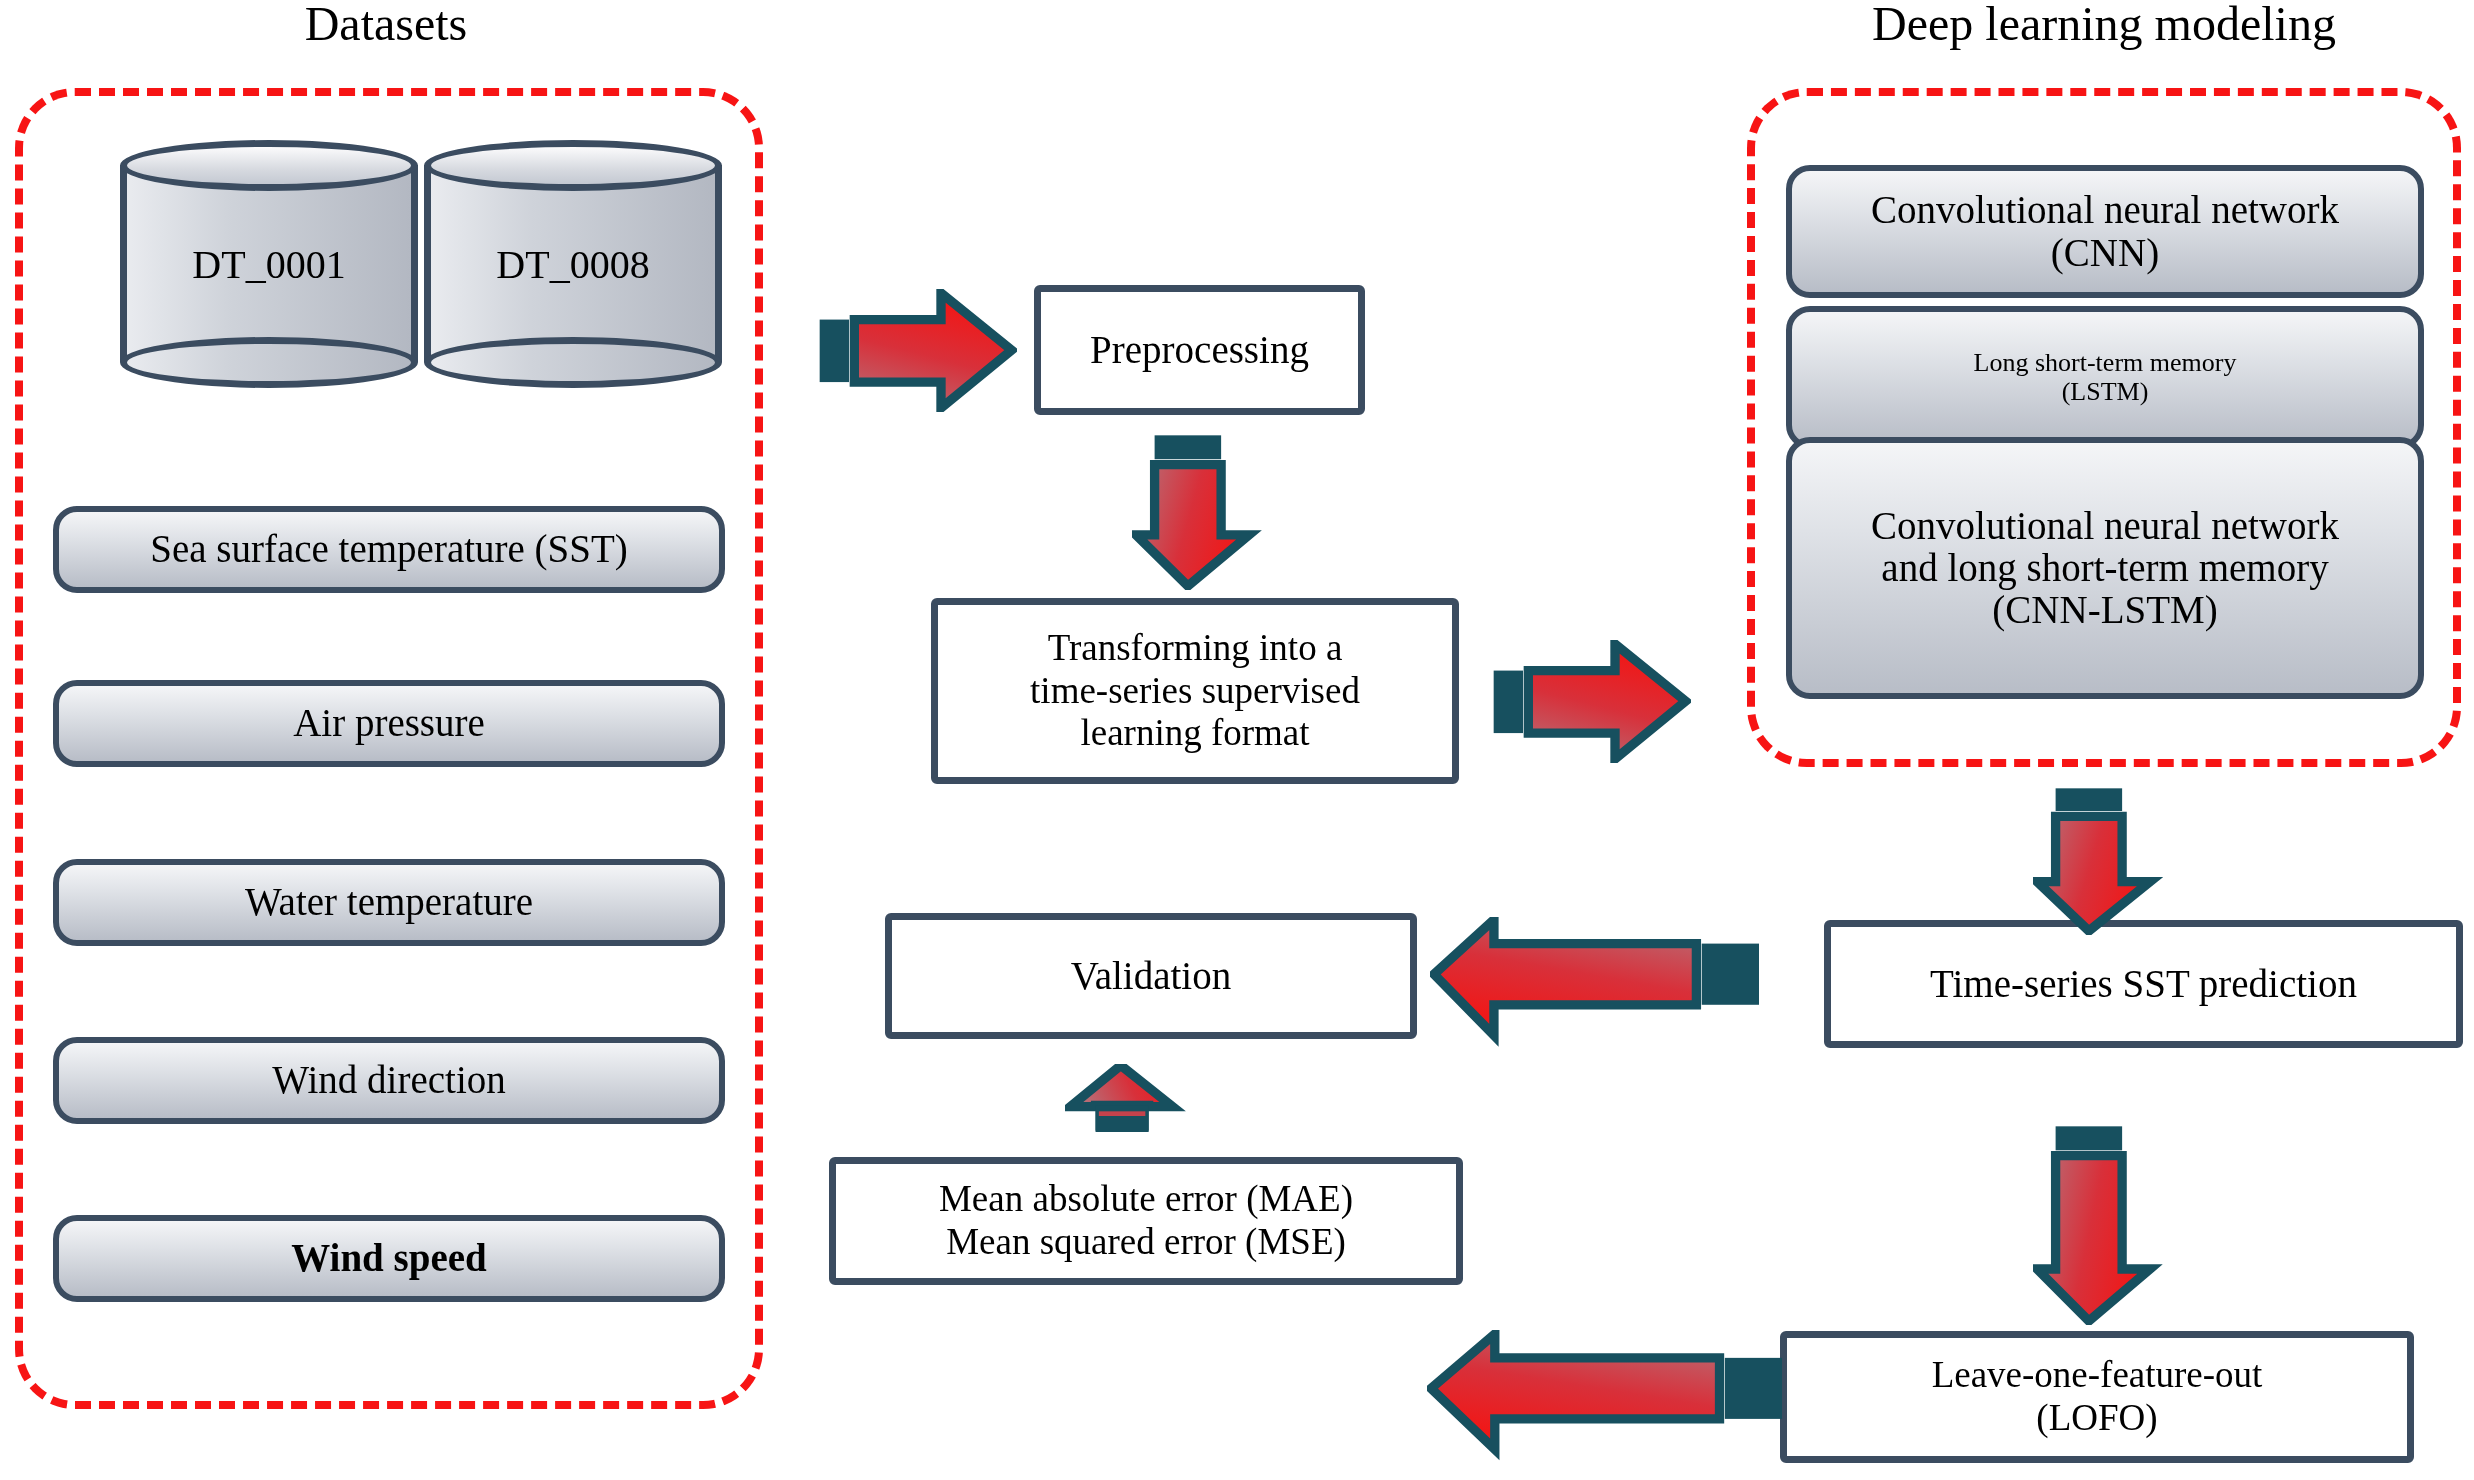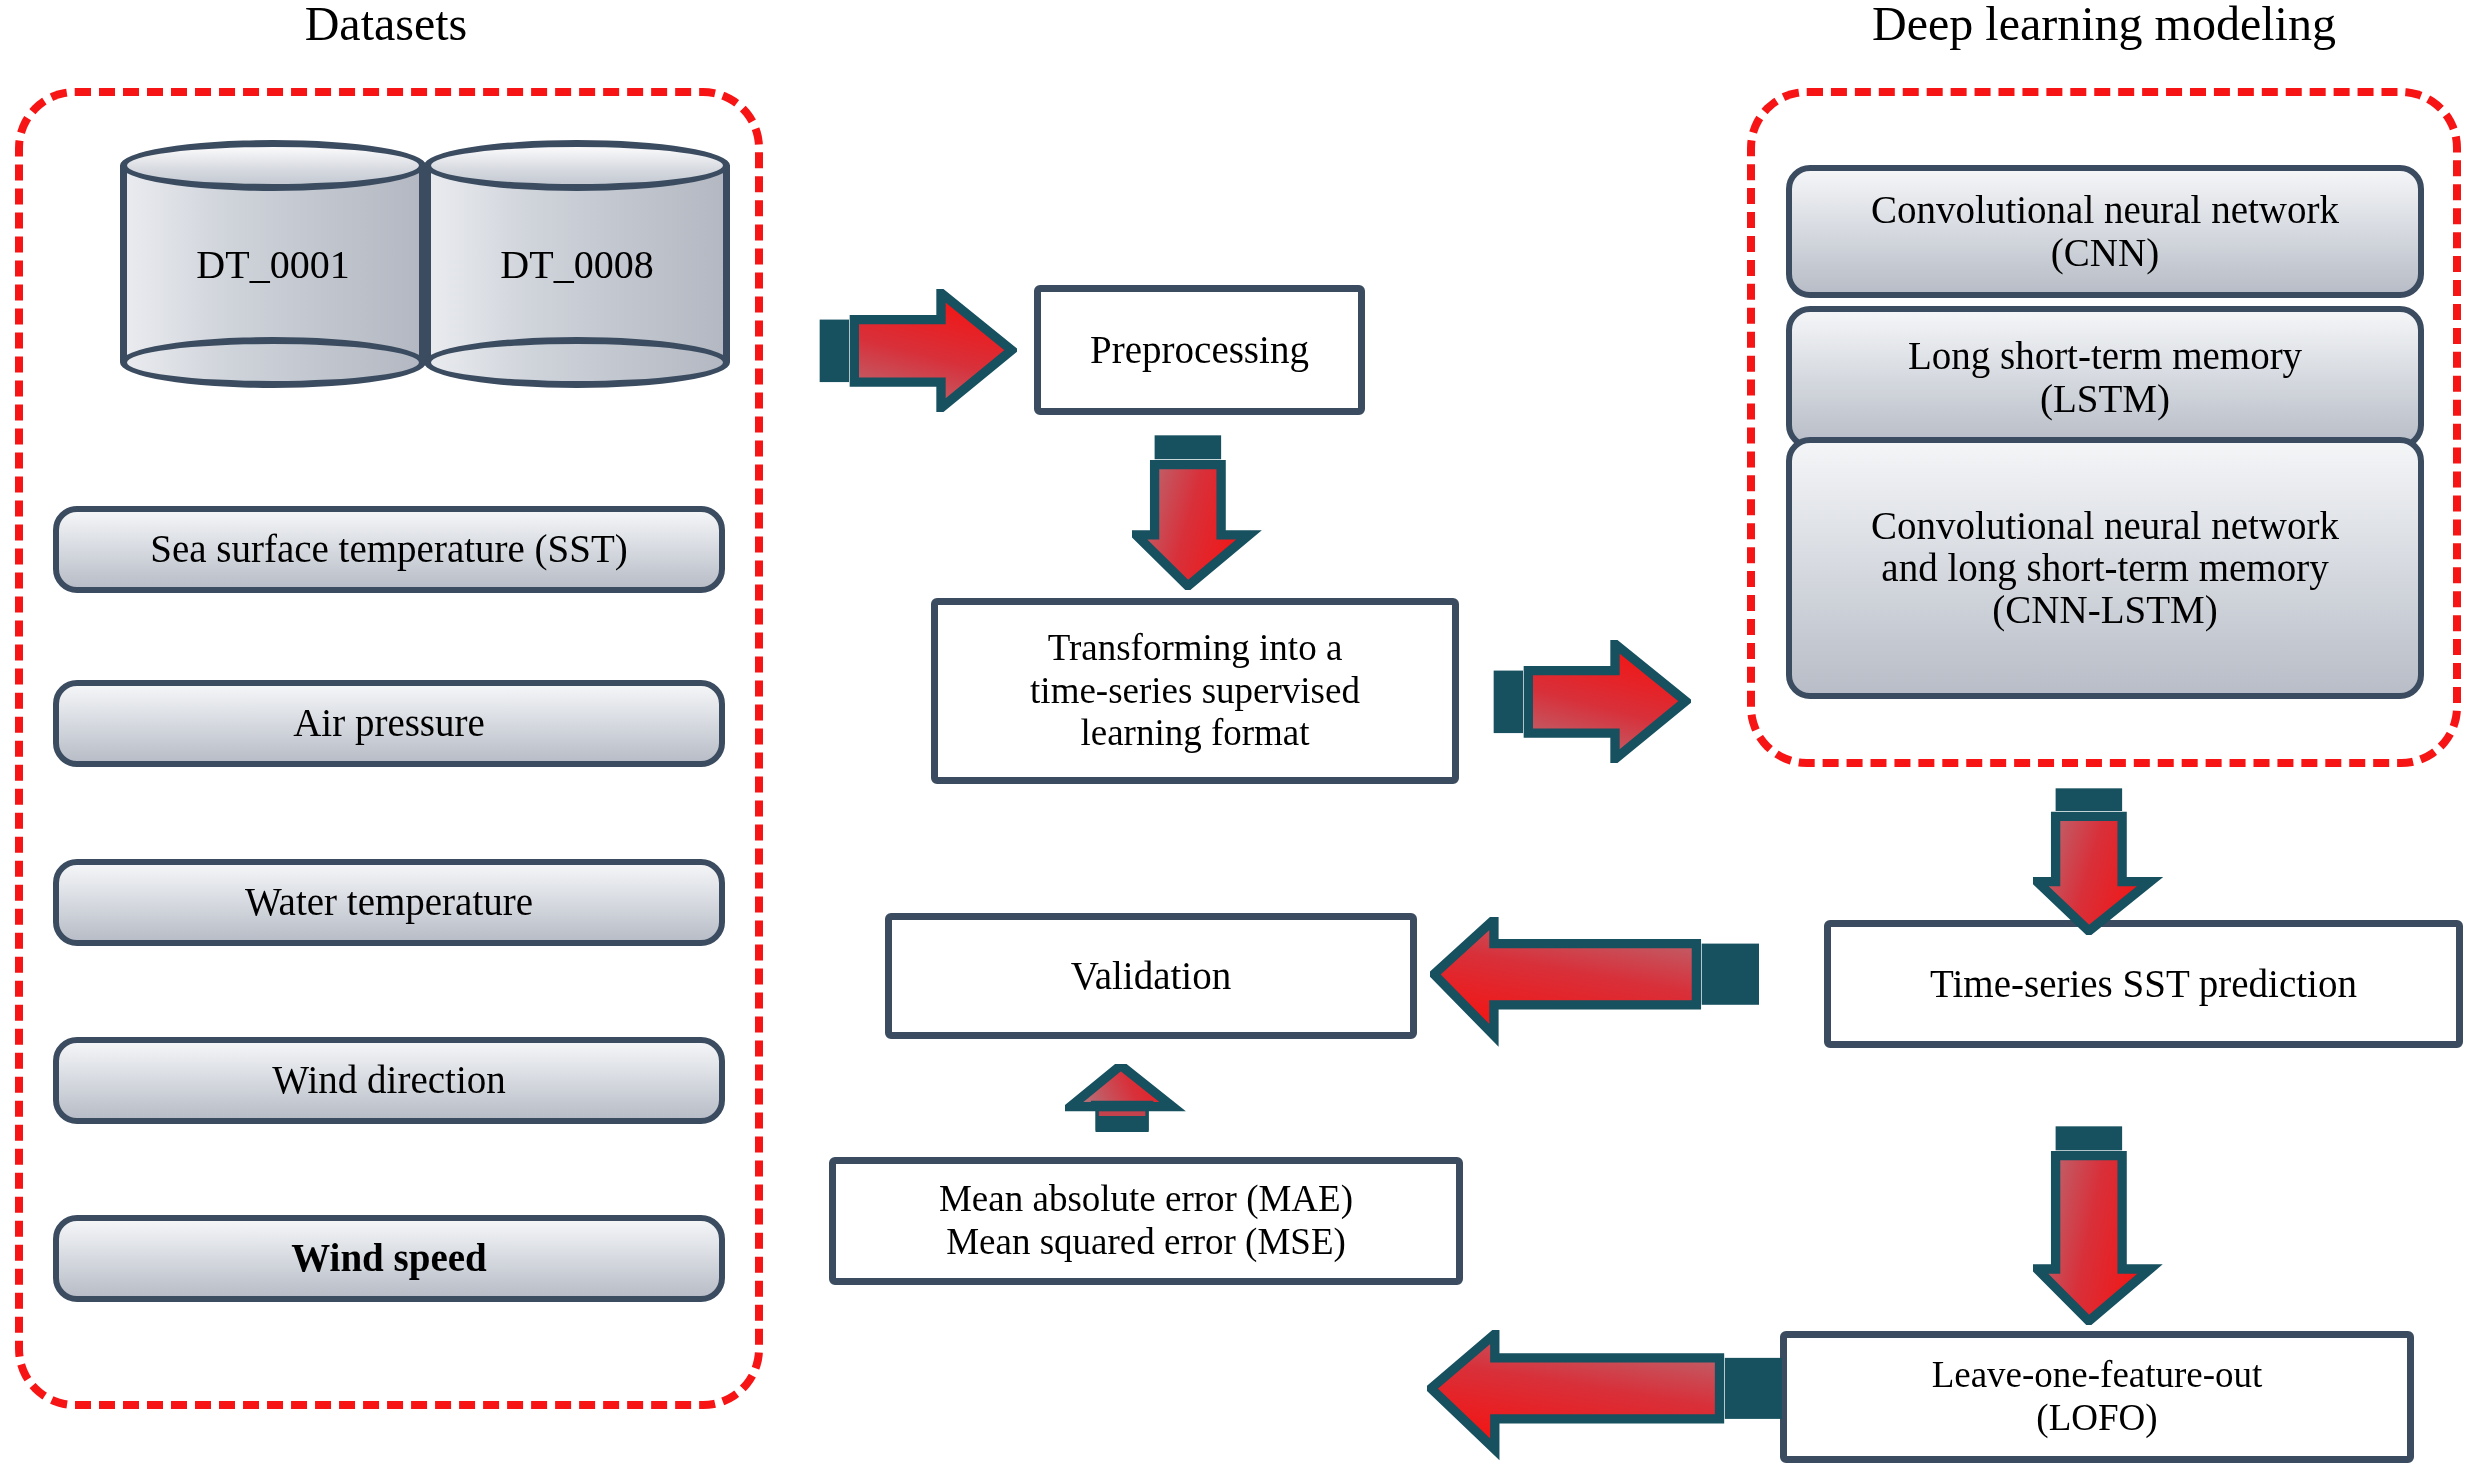--- a/index.html
+++ b/index.html
@@ -38,21 +38,20 @@
     position: absolute;
     border: 8.7px dashed #f71414;
     border-radius: 60px;
     box-sizing: border-box;
     background: transparent;
   }
 
   
   .cyl {
     position: absolute;
-    padding-left: 8px;
   }
   .cyl-body {
     position: absolute;
     left: 0;
     top: 25px;
     width: 100%;
     height: calc(100% - 51px);
     background: linear-gradient(to right, #e9ebef 0%, #cfd3da 35%, #b3b8c2 100%);
     border-left: 7.3px solid #3b4c60;
     border-right: 7.3px solid #3b4c60;
@@ -168,21 +167,21 @@
 
   <div class="gbox" style="left:53px; top:1215px; width:672px; height:87px;font-weight:bold;">Wind speed</div>
 
   <div class="dashed-group" style="left:1747px; top:88px; width:714px; height:679px;"></div>
 
   <div class="gbox" style="left:1786px; top:165px; width:638px; height:133px; font-size:39px;">
     <span style="white-space:pre-line;">Convolutional neural network
 (CNN)</span>
   </div>
 
-  <div class="gbox" style="left:1786px; top:306px; width:638px; height:143px; font-size:39px;">
+  <div class="gbox" style="left:1786px; top:306px; width:638px; height:143px; font-size:26px;">
     <span style="white-space:pre-line;">Long short-term memory
 (LSTM)</span>
   </div>
 
   <div class="gbox" style="left:1786px; top:437px; width:638px; height:262px; font-size:39px;">
     <span style="white-space:pre-line;">Convolutional neural network
 and long short-term memory
 (CNN-LSTM)</span>
   </div>
 

